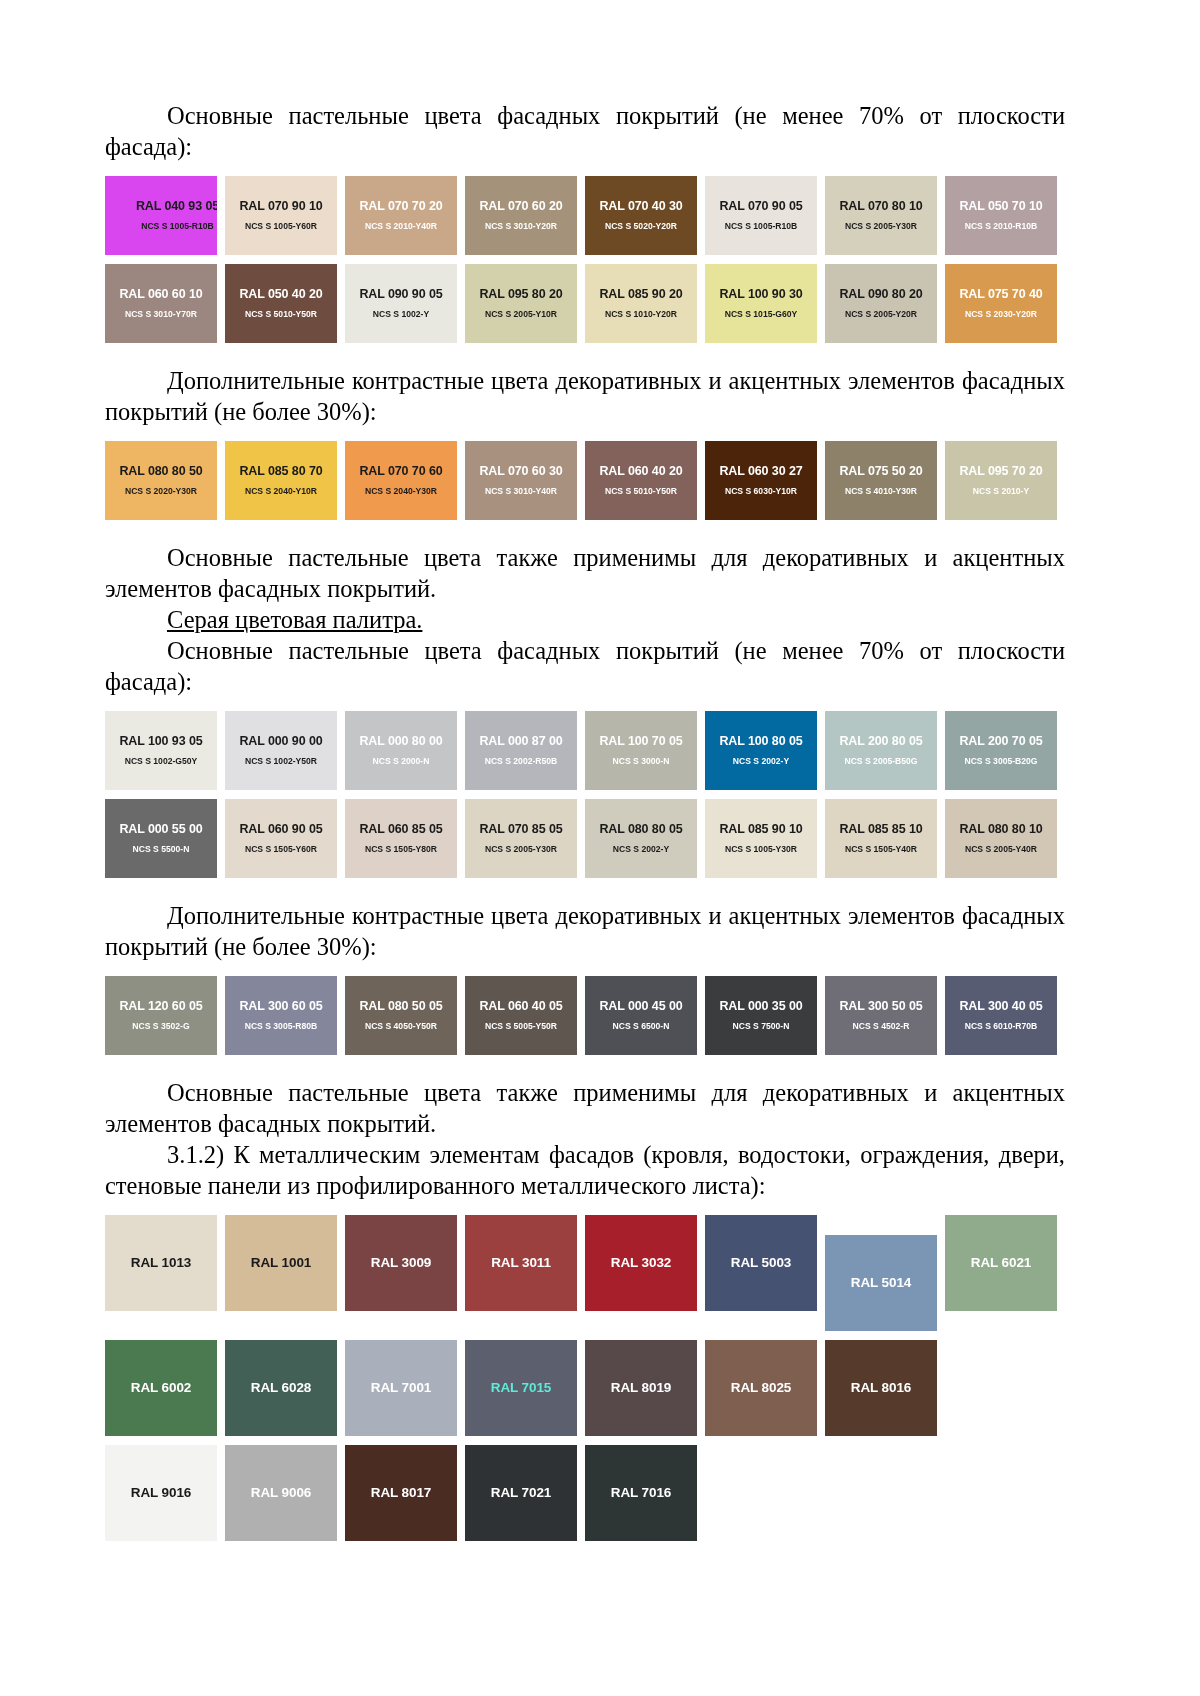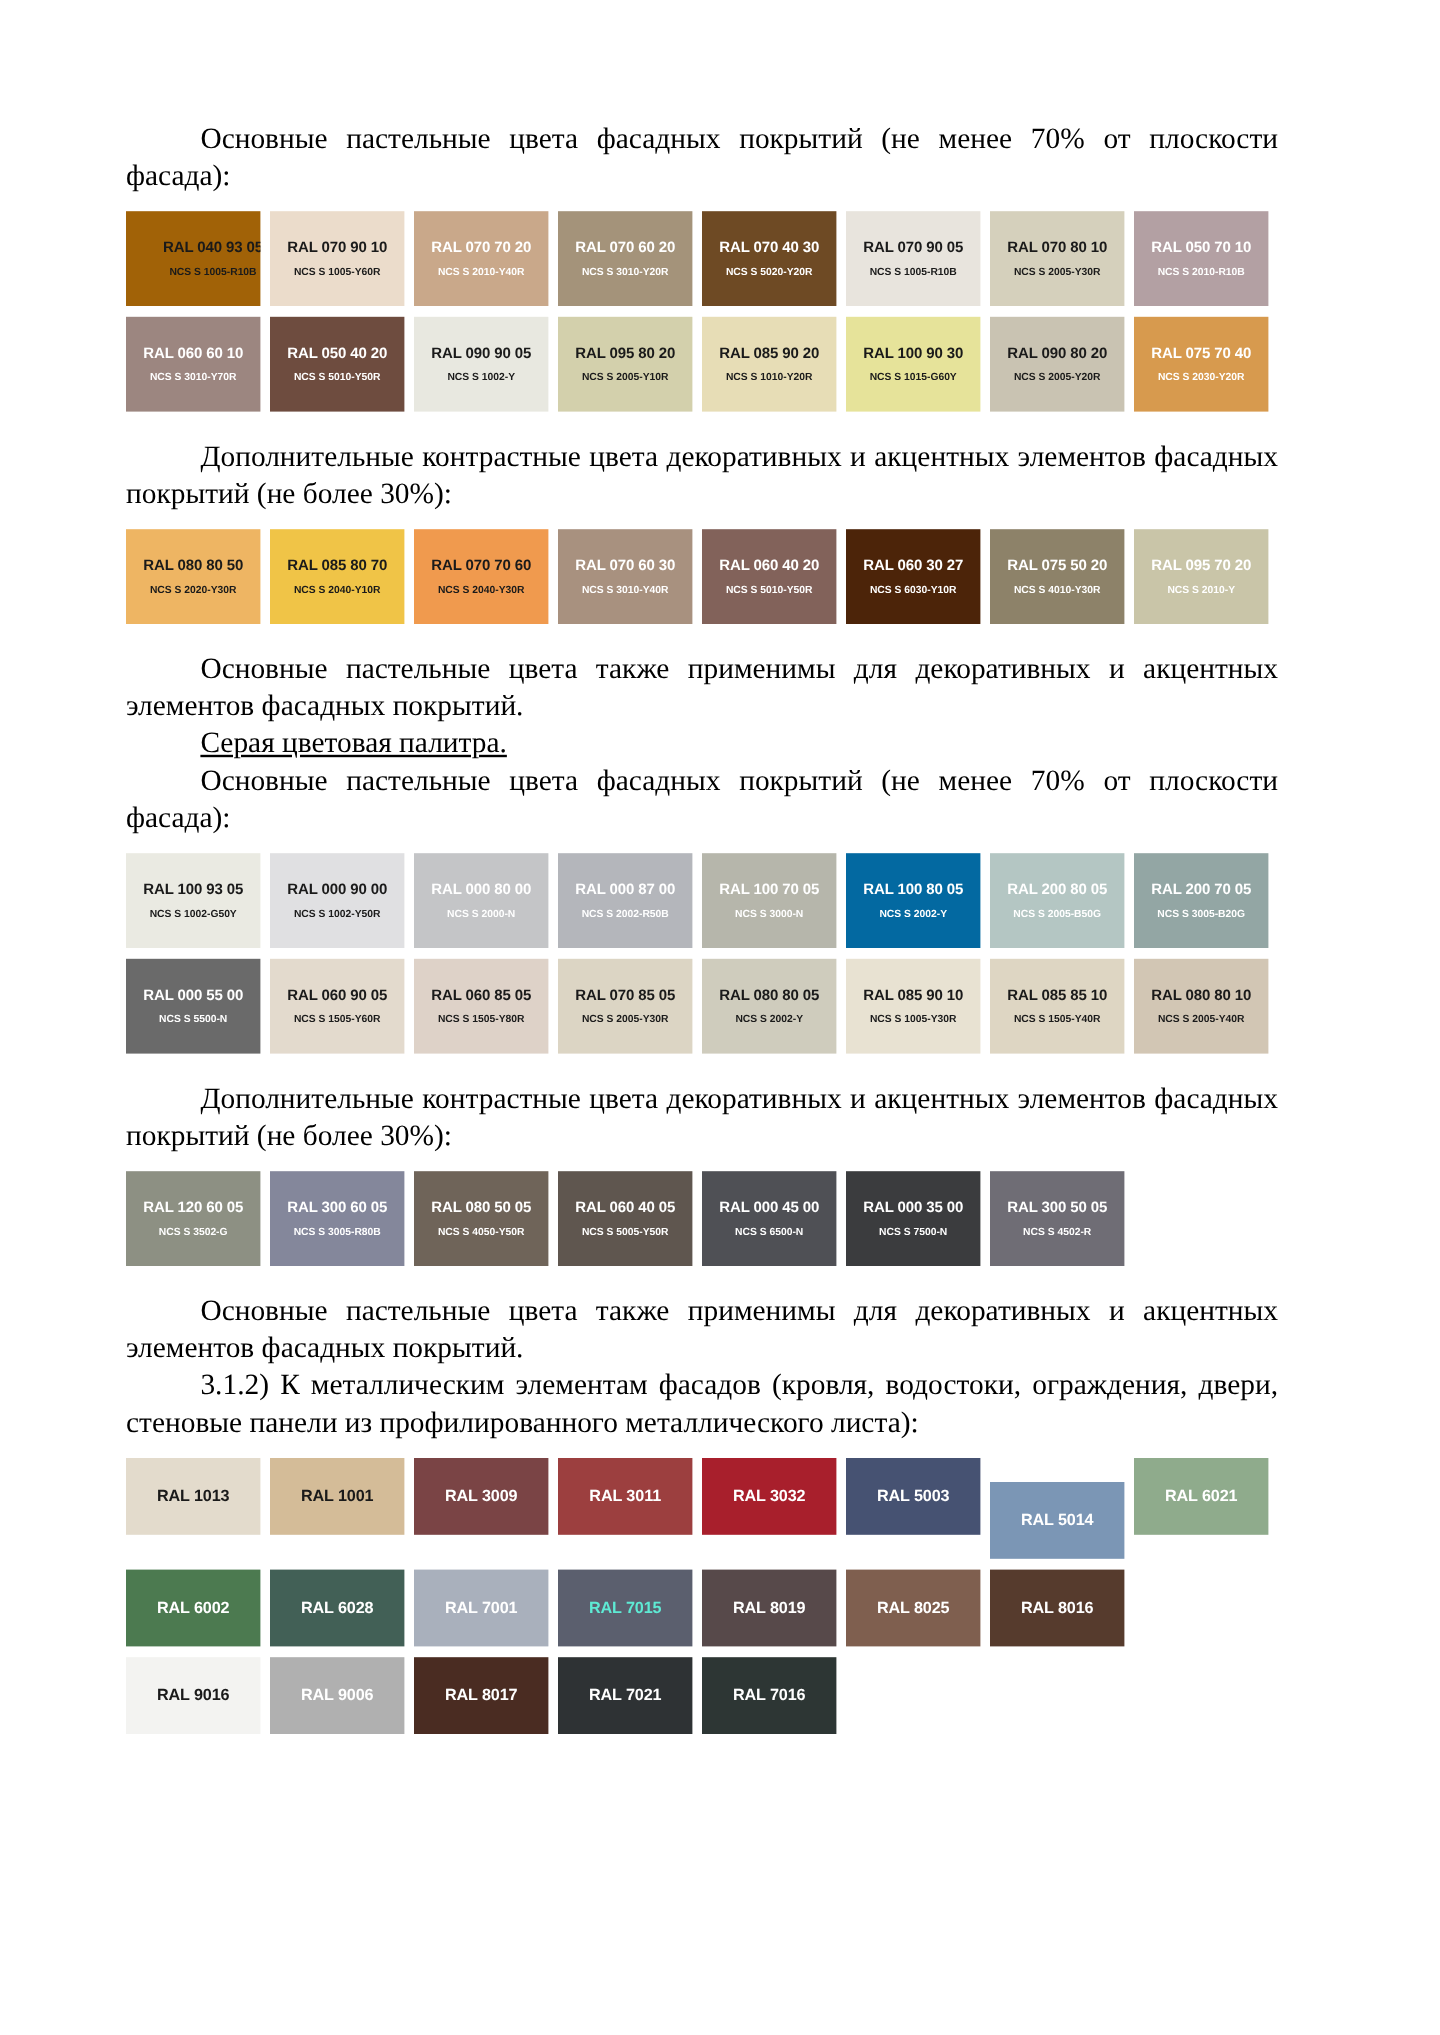--- a/index.html
+++ b/index.html
@@ -67,21 +67,21 @@
   .swatch .ncs {
     font-size: 8.6px;
     font-weight: bold;
     line-height: 12px;
     margin-top: 7px;
     white-space: nowrap;
   }
   
   .swatch.metal {
     width: 112px;
-    height: 64px;
+    height: 96px;
   }
   .swatch.metal .ral {
     font-size: 13.5px;
     font-weight: bold;
     margin: 0;
   }
   .metal-row { margin-top: 12px; }
   .metal-row:first-of-type { margin-top: 0; }
 
   .block-gap { height: 22px; }
@@ -90,21 +90,21 @@
 <body>
 
 <div class="page">
   <div class="content">
 
     <p class="para">Основные пастельные цвета фасадных покрытий (не менее 70% от плоскости фасада):</p>
     <div class="spacer-md"></div>
 
     <div id="pal-warm-pastel">
         <div class="swatch-row">
-          <div class="swatch" style="background: #a16207; color: rgb(26, 26, 26); padding-left: 33px;">
+          <div class="swatch" style="background: #d946ef; color: rgb(26, 26, 26); padding-left: 33px;">
             <div class="ral">RAL 040 93 05</div>
             <div class="ncs">NCS S 1005-R10B</div>
           </div>
           <div class="swatch" style="background: rgb(235, 220, 203); color: rgb(26, 26, 26);">
             <div class="ral">RAL 070 90 10</div>
             <div class="ncs">NCS S 1005-Y60R</div>
           </div>
           <div class="swatch" style="background: rgb(201, 168, 138); color: rgb(255, 255, 255);">
             <div class="ral">RAL 070 70 20</div>
             <div class="ncs">NCS S 2010-Y40R</div>
@@ -314,20 +314,24 @@
             <div class="ral">RAL 000 45 00</div>
             <div class="ncs">NCS S 6500-N</div>
           </div>
           <div class="swatch" style="background: rgb(59, 60, 62); color: rgb(255, 255, 255);">
             <div class="ral">RAL 000 35 00</div>
             <div class="ncs">NCS S 7500-N</div>
           </div>
           <div class="swatch" style="background: rgb(111, 109, 117); color: rgb(255, 255, 255);">
             <div class="ral">RAL 300 50 05</div>
             <div class="ncs">NCS S 4502-R</div>
+          </div>
+          <div class="swatch" style="background: rgb(88, 92, 115); color: rgb(255, 255, 255);">
+            <div class="ral">RAL 300 40 05</div>
+            <div class="ncs">NCS S 6010-R70B</div>
           </div>
         </div>
       </div>
 
     <div class="block-gap"></div>
     <p class="para">Основные пастельные цвета также применимы для декоративных и акцентных элементов фасадных покрытий.</p>
 
     <p class="para">3.1.2) К металлическим элементам фасадов (кровля, водостоки, ограждения, двери, стеновые панели из профилированного металлического листа):</p>
     <div class="spacer-md"></div>
 

